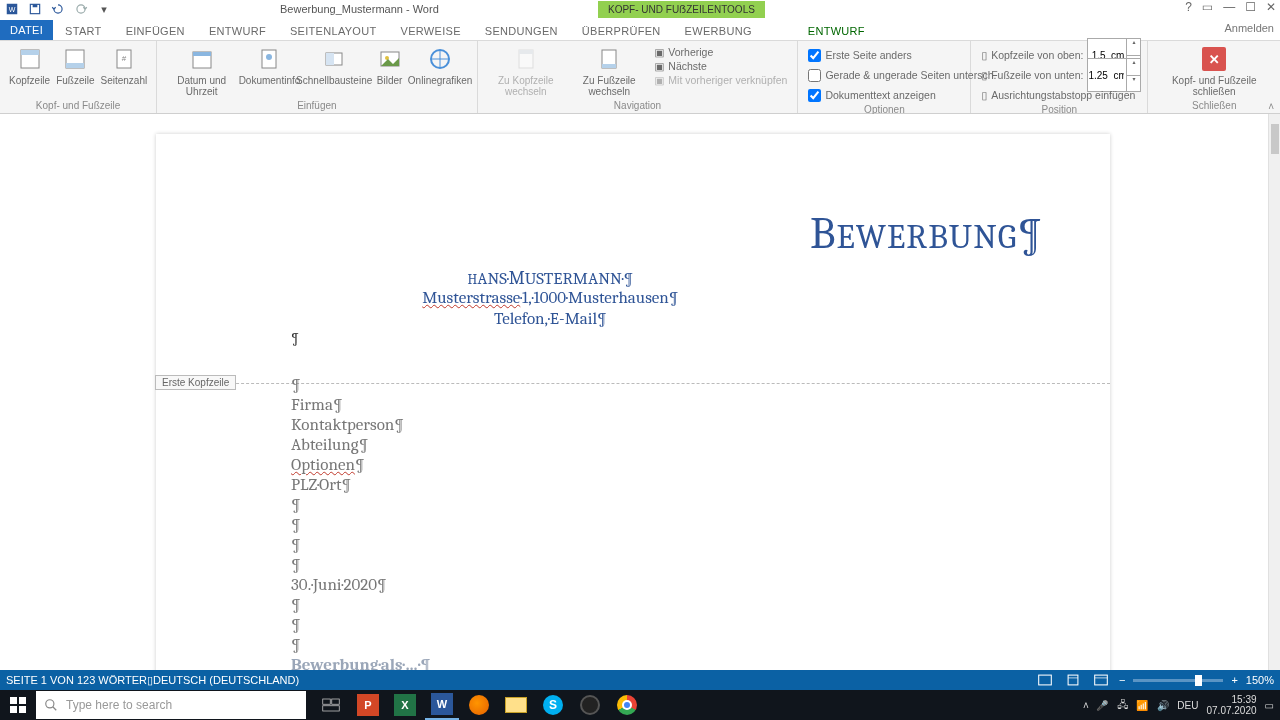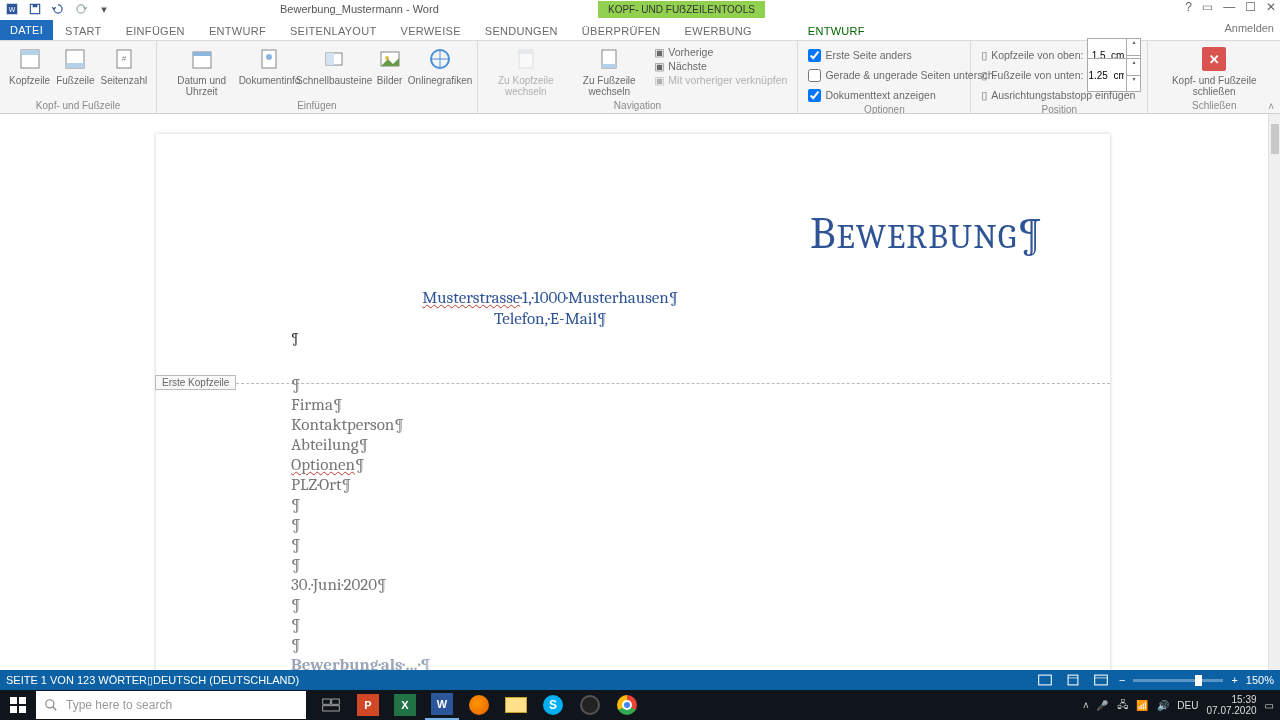--- a/index.html
+++ b/index.html
@@ -343,20 +343,21 @@
     <div class="label">Schließen</div>
   </div>
 
   <div class="collapse-chev">˄</div>
 </div>
 
 <div class="workspace">
   <div class="page">
     <div class="headerzone">
       <div class="doc-title"><span class="sc" style="font-size:44px">B</span><span class="sc" style="font-size:34px">EWERBUNG</span><span class="pil">¶</span></div>
+      <div class="centered l1"><span style="font-size:14px">H</span>ANS·<span style="font-size:18px">M</span>USTERMANN·<span class="pil">¶</span></div>
       <div class="centered l2"><span class="squig">Musterstrasse</span><span>·1,·1000·Musterhausen</span><span class="pil">¶</span></div>
       <div class="centered l3"><span>Telefon,·E-Mail</span><span class="pil">¶</span></div>
       <div class="cursorP">¶</div>
     </div>
     <div class="headertag">Erste Kopfzeile</div>
 
     <div class="bodytext" id="bodytext">
         <div>¶</div>
         <div>Firma¶</div>
         <div>Kontaktperson¶</div>

